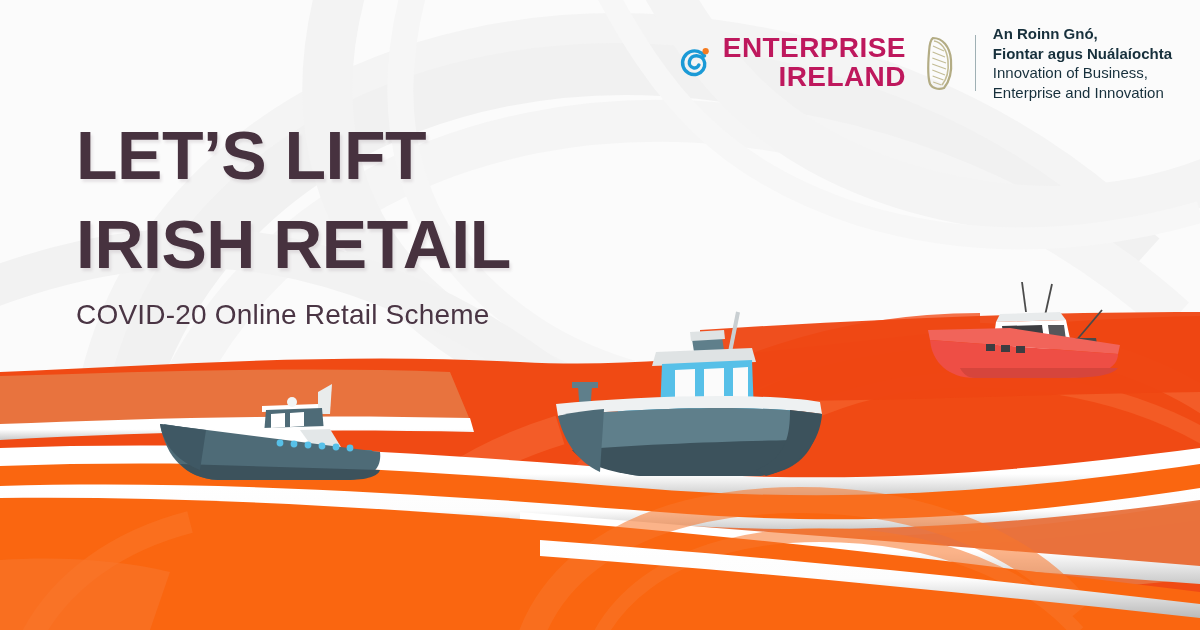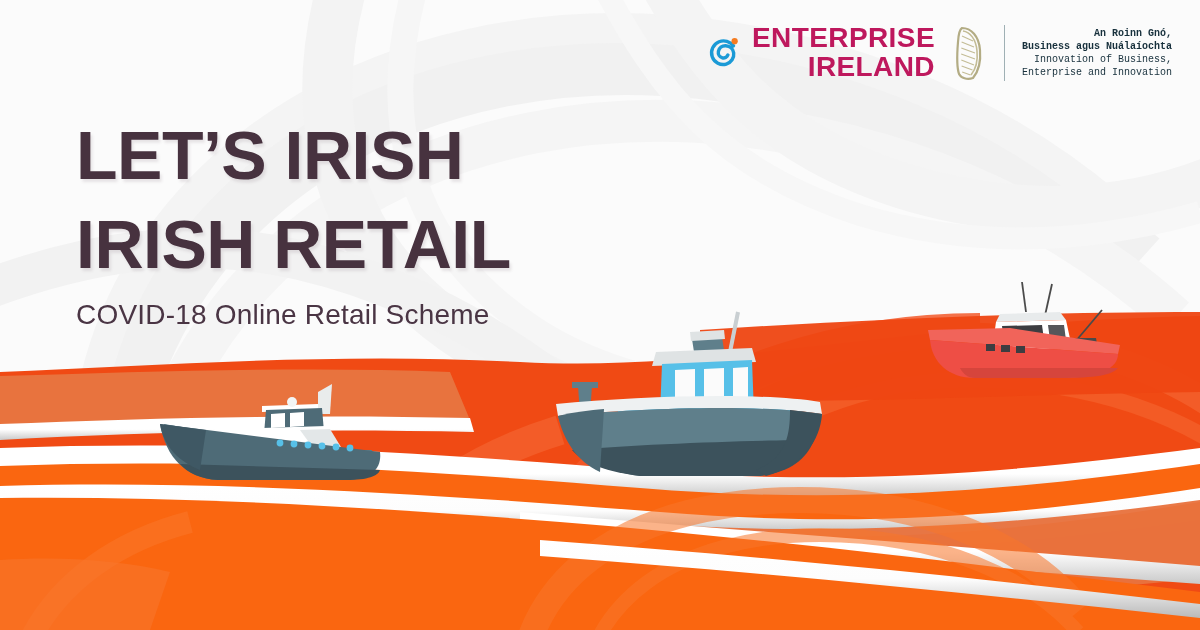--- a/index.html
+++ b/index.html
@@ -25,22 +25,22 @@
   .ei-mark{width:38px;height:38px;flex:0 0 38px;position:relative;}
   .ei-words{
     font-family:"Liberation Sans", sans-serif;
     font-weight:bold;font-size:28px;line-height:1.02;
     letter-spacing:0.4px;color:#be185d;white-space:nowrap;text-align:right;
   }
   .divider-v{width:1px;height:56px;background:#9fb0b4;margin:0 4px;}
   .dept-logo{display:flex;align-items:center;gap:13px;}
   .harp{width:34px;height:58px;flex:0 0 34px;}
   .dept-text{
-    font-family:Liberation Mono, monospace;
-    font-size:10px;line-height:1.30;color:#17303c;white-space:nowrap;text-align:right;
+    font-family:Liberation Sans, sans-serif;
+    font-size:15px;line-height:1.30;color:#17303c;white-space:nowrap;
   }
   .dept-text .bold{font-weight:bold;}
 
   
   .copy{position:absolute;left:76px;top:122px;z-index:30;}
   .headline{
     font-family:"Liberation Sans", sans-serif;
     font-weight:bold;
     font-size:68px;line-height:0.98;letter-spacing:-0.5px;
     color:#47323F;margin:0;
@@ -275,24 +275,24 @@
                C608,472 584,464 572,450 Z" fill="#3C525C"></path>
 
       <path d="M558,416 C574,412 590,410 604,409 L600,472 C578,462 564,442 558,416 Z" fill="#4E6B77"></path>
 
       <path d="M790,410 L822,414 C820,442 802,466 766,476 L756,470 C786,458 790,436 790,410 Z" fill="#3C525C"></path>
     </g>
   </svg>
 
   <div class="copy">
     <h1 class="headline">
-      <span>LET’S IRISH</span>
+      <span>LET’S LIFT</span>
       <span class="l2">IRISH RETAIL</span>
     </h1>
-    <div class="subhead">COVID-18 Online Retail Scheme</div>
+    <div class="subhead">COVID-20 Online Retail Scheme</div>
   </div>
 
   <div class="logo-bar">
 
     <div class="ei-logo">
       <div class="ei-mark">
         <svg viewBox="0 0 40 40" width="38" height="38" aria-hidden="true">
           <path d="M30,12.5 C26.5,7.8 20.2,6.0 14.8,8.2 C8.6,10.7 5.4,17.6 7.6,23.9
                    C9.7,30.0 16.3,33.4 22.4,31.6 C27.6,30.1 30.9,25.1 30.2,19.9
                    C29.6,15.6 26.0,12.4 21.7,12.3 C18.0,12.2 14.8,14.7 14.1,18.3
@@ -319,20 +319,20 @@
             <line x1="8.2" y1="30" x2="22" y2="35"></line>
             <line x1="8.3" y1="36" x2="21" y2="41"></line>
             <line x1="8.6" y1="42" x2="19.5" y2="46"></line>
             <line x1="9.2" y1="48" x2="17.5" y2="51"></line>
           </g>
         </svg>
       </div>
       <div class="divider-v"></div>
       <div class="dept-text">
         <div class="bold">An Roinn Gnó,</div>
-        <div class="bold">Business agus Nuálaíochta</div>
+        <div class="bold">Fiontar agus Nuálaíochta</div>
         <div>Innovation of Business,</div>
         <div>Enterprise and Innovation</div>
       </div>
     </div>
   </div>
 
 </div>
 
 </body></html>

